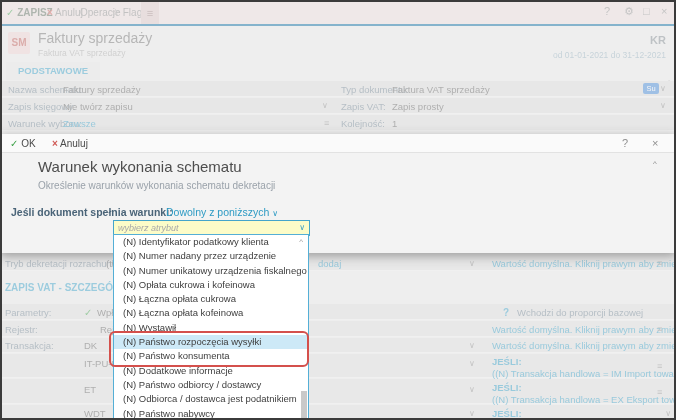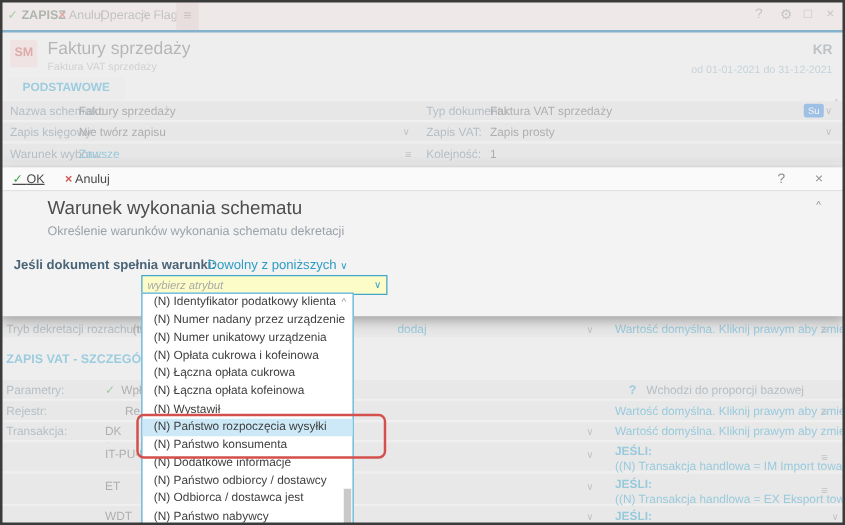--- a/index.html
+++ b/index.html
@@ -37,21 +37,21 @@
   .modal{position:absolute;left:0;top:134px;width:676px;height:119px;background:#F3F3F3;z-index:3;box-shadow:0 3px 10px rgba(60,60,60,0.45);}
   .modal-tb{position:absolute;left:0;top:0;width:676px;height:19px;background:#FAFAFA;border-bottom:1px solid #E2E2E2;}
   .m-title{position:absolute;left:38px;top:24px;font-size:15px;color:#4d4d4d;}
   .m-sub{position:absolute;left:38px;top:46px;font-size:10px;color:#9AA2AA;}
   .cond-lbl{position:absolute;left:11px;top:72px;font-size:10.5px;color:#4A6478;font-weight:bold;}
   .cond-val{position:absolute;left:166px;top:72px;font-size:10.5px;color:#2E9BC4;text-align:center;}
   .combo{position:absolute;left:113px;top:86px;width:197px;height:16px;background:#FCFCC8;border:1px solid #44A5CB;}
   .combo .ph{position:absolute;left:4px;top:2px;font-style:italic;font-size:9px;color:#a8a8a8;}
   .combo .cv{position:absolute;right:4px;top:2px;font-size:8px;color:#3FA0C4;}
   
-  .dropdown{position:absolute;left:113px;top:234px;width:170px;height:187px;background:#ffffff;border:1px solid #54AFD6;z-index:4;}
+  .dropdown{position:absolute;left:113px;top:234px;width:196px;height:187px;background:#ffffff;border:1px solid #54AFD6;z-index:4;}
   .dd-item{height:14.3px;line-height:14.3px;padding-left:9px;font-size:9.5px;color:#3E3E3E;overflow:hidden;}
   .dd-item.hl{background:#CDE9F7;}
   .dd-up{position:absolute;right:5px;top:2px;font-size:8px;color:#9a9a9a;}
   .dd-thumb{position:absolute;right:1px;top:156px;width:6px;height:29px;background:#c9c9c9;}
   .red-annotation{position:absolute;left:109px;top:331px;width:200px;height:36px;border:2px solid #D4504C;border-radius:6px;z-index:5;background:transparent;}
   
   .brow{position:absolute;left:0;width:676px;background:#DDDDDD;border-bottom:1px solid #EFEFEF;}
   .sec-hdr{color:#35A0C8;font-size:10px;font-weight:bold;}
   .jesli{color:#2E9BC4;font-size:9.5px;font-weight:bold;}
   .jcond{color:#2E9BC4;font-size:9.5px;}
@@ -155,21 +155,21 @@
     <span class="abs chev" style="left:469px;top:4px;">∨</span>
     <span class="abs jesli" style="left:492px;top:3px;">JEŚLI:</span>
     <span class="abs chev" style="right:5px;top:4px;">∨</span>
   </div>
 
   <div class="dim dim-top"></div>
   <div class="dim dim-bottom"></div>
 
   <div class="modal">
     <div class="modal-tb">
-      <span class="tb-item" style="left:10px;top:4px;color:#4a4a4a;text-decoration:underline;"><span class="ico-check">✓</span> <span>OK</span></span>
+      <span class="tb-item" style="left:10px;top:4px;color:#4a4a4a;"><span class="ico-check">✓</span> <span>OK</span></span>
       <span class="tb-item" style="left:52px;top:4px;color:#4a4a4a;"><span class="ico-x">×</span> <span>Anuluj</span></span>
       <span class="winctl" style="left:622px;top:3px;">?</span>
       <span class="winctl" style="left:652px;top:3px;">×</span>
     </div>
     <span class="abs chev" style="left:653px;top:25px;">^</span>
     <div class="m-title">Warunek wykonania schematu</div>
     <div class="m-sub">Określenie warunków wykonania schematu dekretacji</div>
     <div class="cond-lbl">Jeśli dokument spełnia warunki:</div>
     <div class="cond-val"><span>Dowolny z poniższych</span> <span style="font-size:8px;">∨</span></div>
     <div class="combo">

